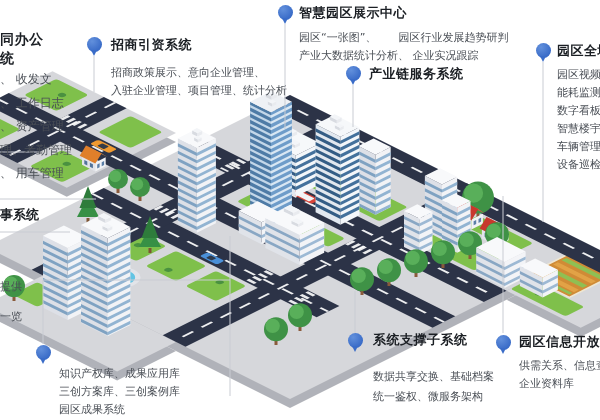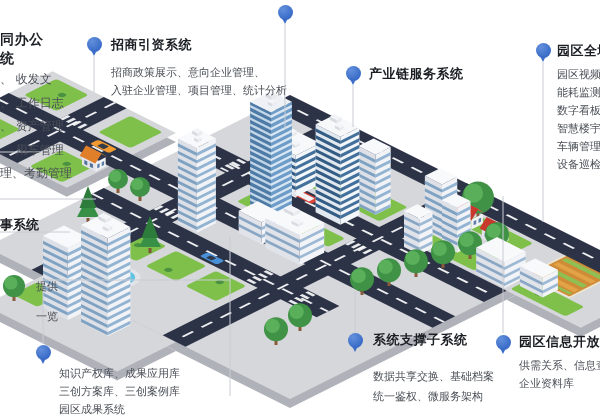--- a/index.html
+++ b/index.html
@@ -11,21 +11,21 @@
   .lb{position:absolute;z-index:3;white-space:nowrap;color:#4a4f56;}
   .lb .t{font-weight:bold;font-size:13px;color:#1b1f24;letter-spacing:.5px;}
   .lb .b{font-size:11px;line-height:18px;color:#4a4f56;}
   .pin{position:absolute;z-index:3;width:15px;height:15px;border-radius:50%;
        background:radial-gradient(circle at 34% 28%,#6290dc,#3a6cc8 70%);}
   .pin::after{content:"";position:absolute;left:4.5px;top:13px;width:0;height:0;
        border:3px solid transparent;border-top:6px solid #3a6cc8;}
   .office .t{font-size:14px;line-height:19px;}
   .office .b{font-size:12px;line-height:23.5px;}
   .aff-t{font-weight:bold;font-size:13px;color:#1b1f24;}
-  .aff-i{font-size:11px;color:#4a4f56;padding-left:36px;}
+  .aff-i{font-size:11px;color:#4a4f56;}
 </style>
 </head>
 <body>
 
 <div class="stage">
 
   <svg id="city" viewBox="0 0 600 420">
 
     <g transform="translate(0,9)">
       <g transform="matrix(0.95,0.475,-0.95,0.475,290,95)">
@@ -522,51 +522,58 @@
   <span class="pin" style="left:347.5px;top:332.5px"></span>
   <span class="pin" style="left:495.5px;top:334.5px"></span>
 
   <div class="lb office" style="left:0;top:30px">
     <div class="t">同办公</div>
     <div class="t">统</div>
     <div class="b" style="margin-top:0">
       <div>、 收发文</div>
       <div>、 工作日志</div>
       <div>、 资产管理</div>
+      <div>理、考勤管理</div>
       <div>、 用车管理</div>
-      <div>理、考勤管理</div>
     </div>
   </div>
 
   <div class="lb" style="left:111px;top:36px">
     <div class="t">招商引资系统</div>
     <div class="b" style="margin-top:10px">
       <div>招商政策展示、意向企业管理、</div>
       <div>入驻企业管理、项目管理、统计分析</div>
     </div>
   </div>
 
+  <div class="lb" style="left:299px;top:4px">
+    <div class="t">智慧园区展示中心</div>
+    <div class="b" style="margin-top:7px">
+      <div>园区“一张图”、　　园区行业发展趋势研判</div>
+      <div>产业大数据统计分析、 企业实况跟踪</div>
+    </div>
+  </div>
 
   <div class="lb" style="left:369px;top:65px">
     <div class="t">产业链服务系统</div>
   </div>
 
   <div class="lb" style="left:557px;top:42px">
     <div class="t">园区全域</div>
     <div class="b" style="margin-top:6px">
       <div>园区视频监</div>
       <div>能耗监测</div>
       <div>数字看板</div>
       <div>智慧楼宇</div>
       <div>车辆管理</div>
       <div>设备巡检</div>
     </div>
   </div>
 
-  <div class="lb aff-t" style="left:0;top:216px">事系统</div>
+  <div class="lb aff-t" style="left:0;top:206px">事系统</div>
   <div class="lb aff-i" style="left:0;top:279px">提供</div>
   <div class="lb aff-i" style="left:0;top:309px">一览</div>
 
   <div class="lb" style="left:59px;top:343px">
     <div class="b" style="margin-top:22px">
       <div>知识产权库、成果应用库</div>
       <div>三创方案库、三创案例库</div>
       <div>园区成果系统</div>
     </div>
   </div>

